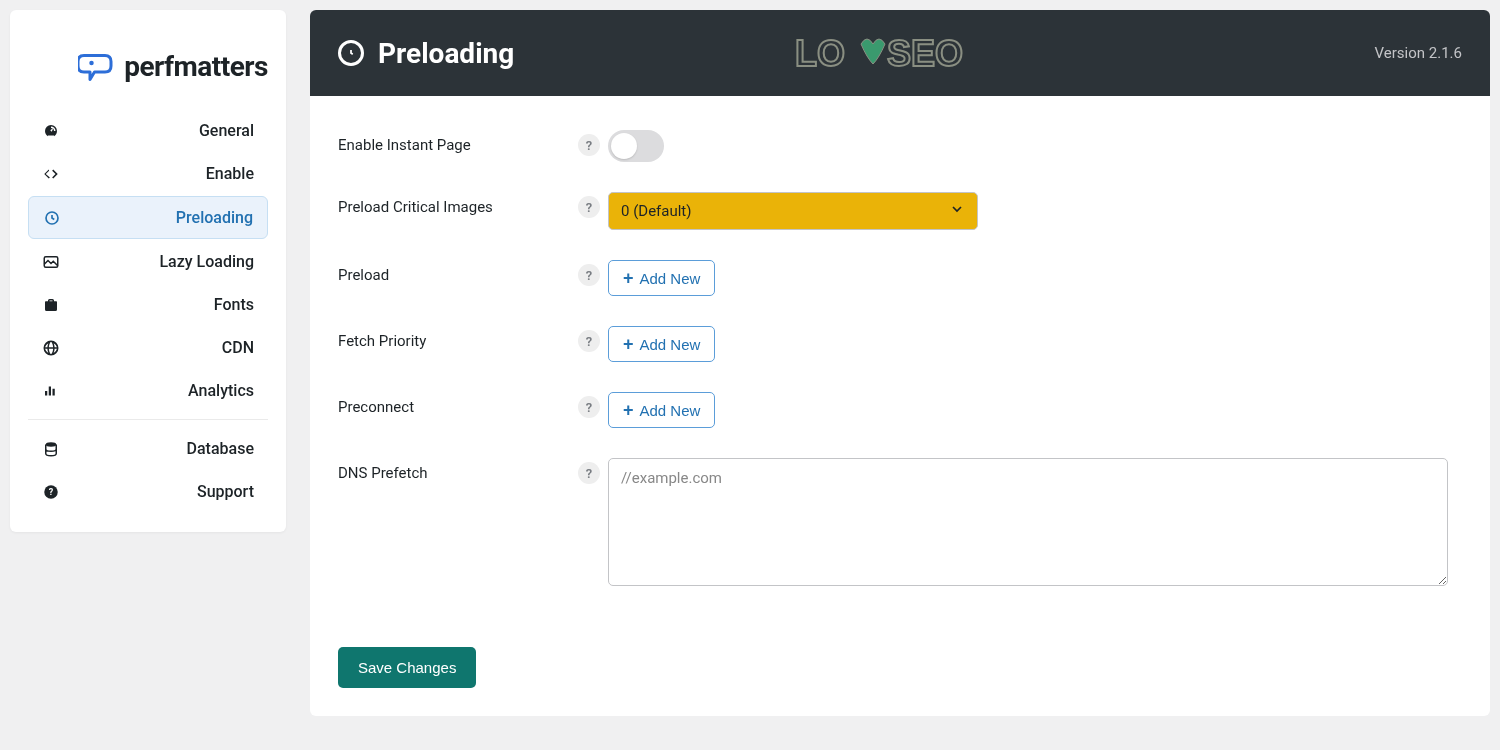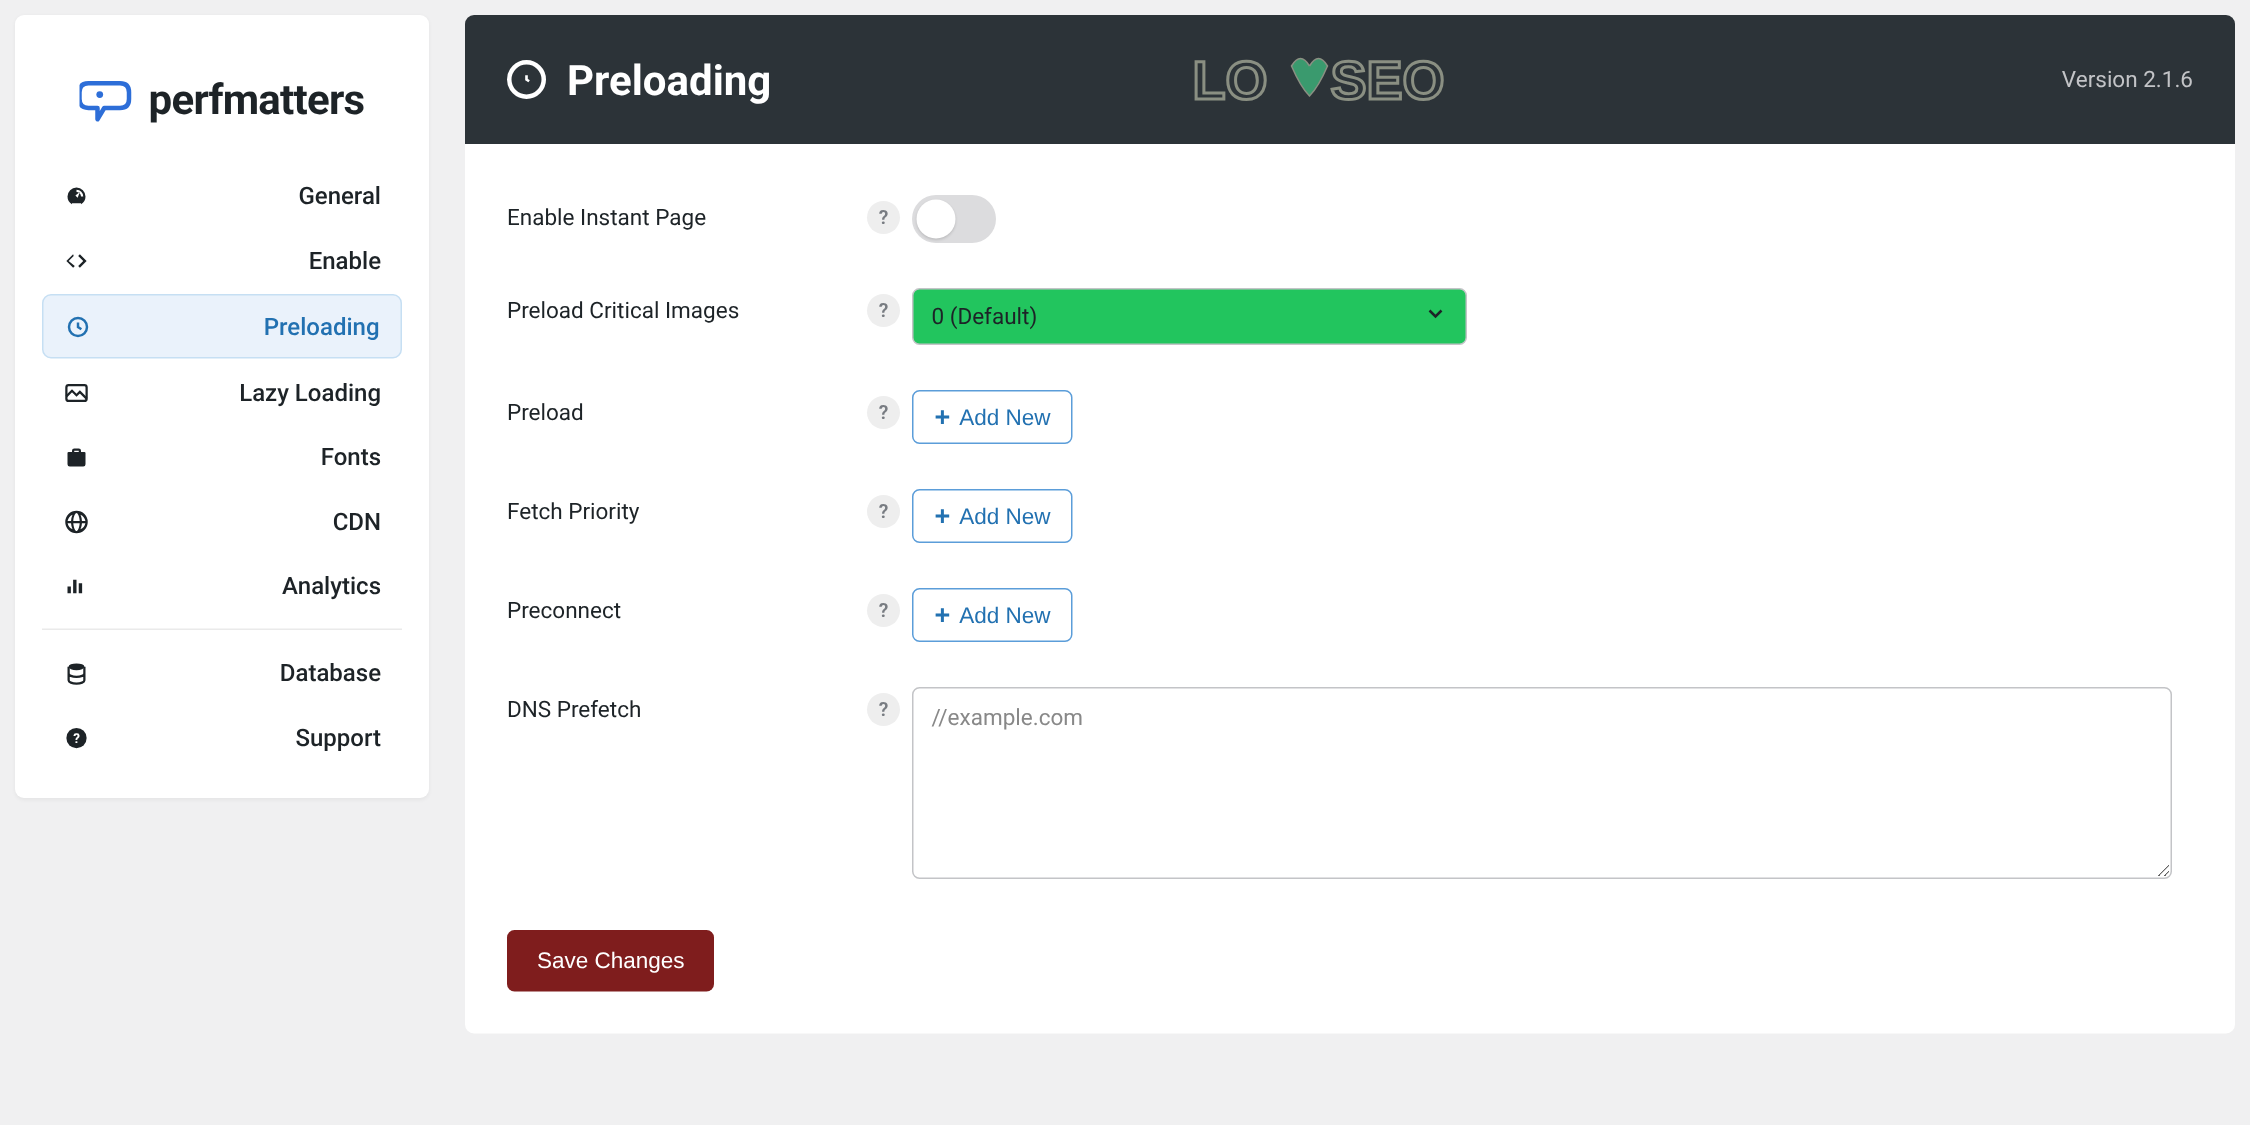--- a/index.html
+++ b/index.html
@@ -25,21 +25,21 @@
     background: #fff;
     border-radius: 6px;
     box-shadow: 0 1px 3px rgba(0,0,0,0.05);
     padding: 0 18px 18px 18px;
   }
   .sidebar-logo {
     padding: 38px 0 24px 0;
     display:flex;
     align-items:center;
     gap:10px;
-    justify-content:center;
+    justify-content:flex-end;
   }
   .sidebar-logo svg { width: 36px; height: 36px; flex:none;}
   .sidebar-logo .brand-text {
     font-size: 28px;
     font-weight: 700;
     color: #1d2327;
     letter-spacing: -0.5px;
   }
   .nav-divider {
     height: 1px;
@@ -161,21 +161,21 @@
   
   .select {
     width:370px;
     border:1px solid #c3c4c7;
     border-radius:5px;
     padding:8px 12px;
     font-size:15px;
     color:#1d2327;
     display:flex; align-items:center; justify-content:space-between;
     cursor:pointer;
-    background:#22c55e;
+    background:#eab308;
   }
   .select .chev { color:#1d2327; }
   
   
   .add-btn {
     border:1px solid #5b9dd9;
     color:#2271b1;
     background:#fff;
     padding:8px 14px;
     border-radius:5px;
@@ -194,21 +194,22 @@
     padding:10px 12px;
     font-size:15px;
     font-family:inherit;
     color:#1d2327;
     resize:both;
   }
   .dns-textarea::placeholder { color:#888; }
   
   
   .save-btn {
-    background:#7f1d1d;
+    margin-top:28px;
+    background:#0f766e;
     color:#fff;
     border:none;
     padding:12px 20px;
     font-size:15px;
     border-radius:5px;
     cursor:pointer;
   }
 </style>
 </head>
 <body>

